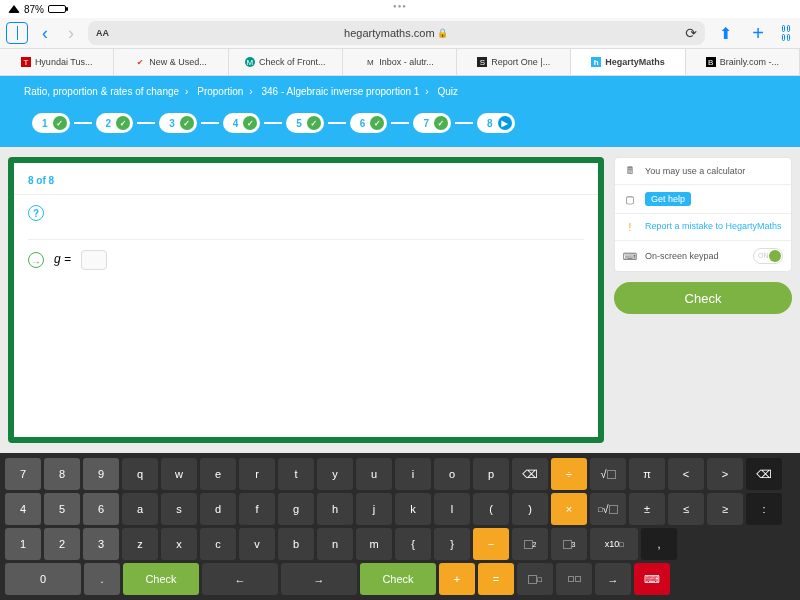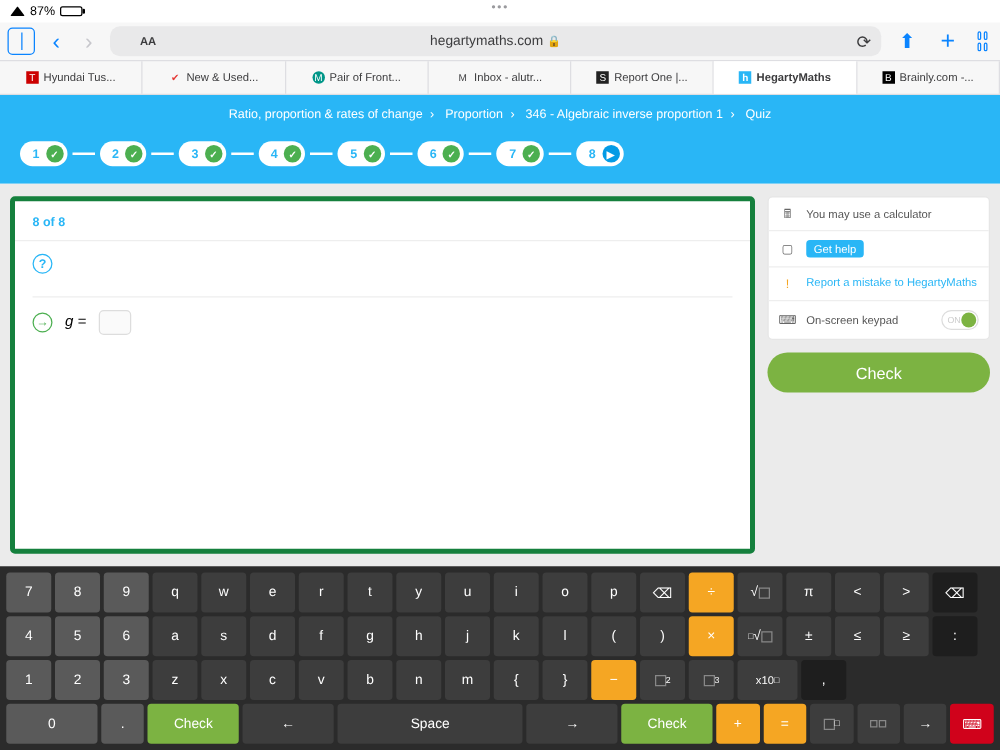--- a/index.html
+++ b/index.html
@@ -12,45 +12,45 @@
   .battery::after { content: ''; position: absolute; right: -3px; top: 1px; width: 2px; height: 4px; background: #000; border-radius: 1px; }
   .battery-fill { width: 87%; height: 100%; background: #000; }
   .wifi { width: 12px; height: 8px; background: #000; clip-path: polygon(50% 0, 100% 100%, 0 100%); border-radius: 2px; }
   
   .browser-bar { height: 30px; background: #f7f7f7; display: flex; align-items: center; padding: 0 6px; gap: 8px; }
   .ipad-btn { width: 22px; height: 22px; border: 1.5px solid #0a84ff; border-radius: 4px; position: relative; }
   .ipad-btn::after { content: ''; position: absolute; right: 3px; top: 3px; width: 6px; height: 14px; border-left: 1.5px solid #0a84ff; }
   .nav-arrow { font-size: 18px; color: #0a84ff; font-weight: 300; padding: 0 6px; }
   .nav-arrow.disabled { color: #c7c7cc; }
   .url-bar { flex: 1; background: #e9e9ea; border-radius: 8px; height: 24px; display: flex; align-items: center; justify-content: center; font-size: 11px; color: #3c3c3e; position: relative; }
-  .url-bar .aa { position: absolute; left: 24px; font-size: 9px; font-weight: 600; }
+  .url-bar .aa { position: absolute; left: 8px; font-size: 9px; font-weight: 600; }
   .url-bar .lock { font-size: 9px; margin-left: 3px; color: #7d7d82; }
   .url-bar .reload { position: absolute; right: 8px; font-size: 14px; }
   .share-icon { color: #0a84ff; font-size: 16px; padding: 0 6px; }
   .plus-icon { color: #0a84ff; font-size: 20px; font-weight: 300; padding: 0 6px; }
   .tabs-icon { width: 16px; height: 16px; display: grid; grid-template: 1fr 1fr / 1fr 1fr; gap: 2px; padding: 0 4px; }
   .tabs-icon div { border: 1.5px solid #0a84ff; border-radius: 2px; }
   .dots { font-size: 6px; letter-spacing: 1px; color: #9a9a9e; position: absolute; left: 50%; top: 3px; transform: translateX(-50%); }
   
   .bookmarks { height: 28px; background: #f7f7f7; border-top: 1px solid #dedee2; border-bottom: 1px solid #dedee2; display: flex; }
   .bookmark { flex: 1; display: flex; align-items: center; justify-content: center; gap: 4px; font-size: 9px; color: #3c3c3e; border-right: 1px solid #dedee2; overflow: hidden; white-space: nowrap; text-overflow: ellipsis; padding: 0 2px; }
   .bookmark.active { background: #fff; font-weight: 600; }
   .bm-icon { width: 10px; height: 10px; font-size: 8px; display: inline-flex; align-items: center; justify-content: center; flex-shrink: 0; }
   
-  .quiz-header { background: #29b6f6; color: #fff; padding: 10px 8px 14px; text-align: center; }
+  .quiz-header { background: #29b6f6; color: #fff; padding: 10px 24px 14px; }
   .breadcrumb { font-size: 10px; margin-bottom: 16px; }
   .breadcrumb .sep { margin: 0 6px; }
   .progress { display: flex; align-items: center; gap: 4px; padding: 0 8px; }
   .step { background: #fff; color: #29b6f6; border-radius: 12px; height: 20px; padding: 0 3px 0 10px; display: flex; align-items: center; gap: 5px; font-size: 10px; font-weight: 600; }
   .step .check { width: 14px; height: 14px; border-radius: 50%; background: #4caf50; color: #fff; display: flex; align-items: center; justify-content: center; font-size: 8px; }
   .step .arrow { width: 14px; height: 14px; border-radius: 50%; background: #039be5; color: #fff; display: flex; align-items: center; justify-content: center; font-size: 8px; }
   .step-line { width: 18px; height: 1.5px; background: #fff; }
   
   .content { flex: 1; background: #ebebeb; padding: 10px 8px; display: flex; gap: 10px; }
-  .card { background: #fff; border: 4px solid #15803d; border-radius: 4px; }
+  .card { background: #fff; border: 6px solid #15803d; border-radius: 4px; }
   .question-card { flex: 1; padding: 12px 14px; }
   .q-count { color: #29b6f6; font-size: 10px; font-weight: 600; margin-bottom: 8px; }
   .q-divider { height: 1px; background: #eee; margin: 0 -14px 10px; }
   .q-body { display: flex; gap: 10px; align-items: flex-start; }
   .q-icon { width: 16px; height: 16px; border-radius: 50%; border: 1.5px solid #29b6f6; color: #29b6f6; display: flex; align-items: center; justify-content: center; font-size: 10px; font-weight: 700; flex-shrink: 0; }
   .q-icon.arrow { border-color: #4caf50; color: #4caf50; }
   .q-text { font-size: 12px; line-height: 1.6; font-family: 'Times New Roman', serif; }
   .q-text .mathvar { font-style: italic; }
   .sqrt { border-top: 1px solid #000; padding: 0 2px; margin-left: 1px; position: relative; }
   .sqrt::before { content: '√'; position: absolute; left: -8px; top: -2px; border: none; font-style: normal; }
@@ -121,21 +121,21 @@
   <div class="bookmark">
       <span class="bm-icon" style="background:#c00;color:#fff">T</span>
       <span>Hyundai Tus...</span>
     </div>
   <div class="bookmark">
       <span class="bm-icon" style="color:#e53935">✔</span>
       <span>New &amp; Used...</span>
     </div>
   <div class="bookmark">
       <span class="bm-icon" style="background:#009688;color:#fff;border-radius:50%">M</span>
-      <span>Pair of Front...</span>
+      <span>Check of Front...</span>
     </div>
   <div class="bookmark">
       <span class="bm-icon">M</span>
       <span>Inbox - alutr...</span>
     </div>
   <div class="bookmark">
       <span class="bm-icon" style="background:#222;color:#fff">S</span>
       <span>Report One |...</span>
     </div>
   <div class="bookmark active">
@@ -304,21 +304,20 @@
         <sup>3</sup>
       </div>
     <div class="key grey" style="width:48px;font-size:9px">x10<sup>□</sup></div>
     <div class="key dark" style="width:36px">,</div>
   </div>
   <div class="kb-row">
     <div class="key num wide1">0</div>
     <div class="key num">.</div>
     <div class="key green wide1">Check</div>
     <div class="key grey wide1">←</div>
-    <div class="key grey space">Space</div>
     <div class="key grey wide1">→</div>
     <div class="key green wide1">Check</div>
     <div class="key orange" style="width:36px">+</div>
     <div class="key orange" style="width:36px">=</div>
     <div class="key grey" style="width:36px">
         <span class="box"></span>
         <sup>□</sup>
       </div>
     <div class="key grey" style="width:36px">
         <span class="boxline">

